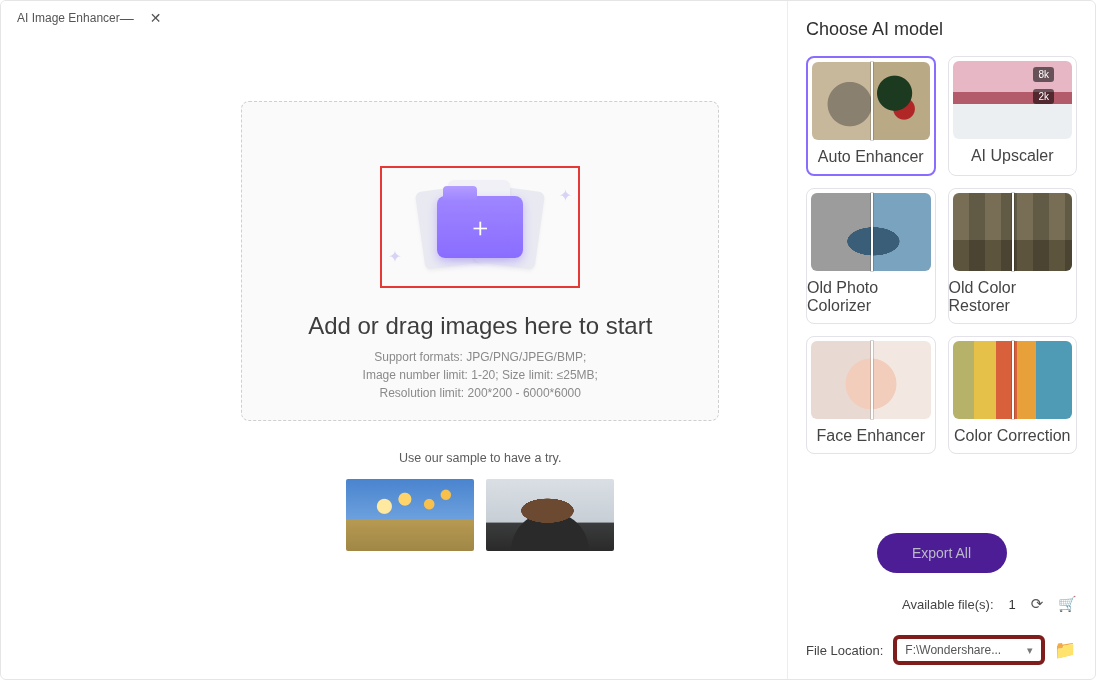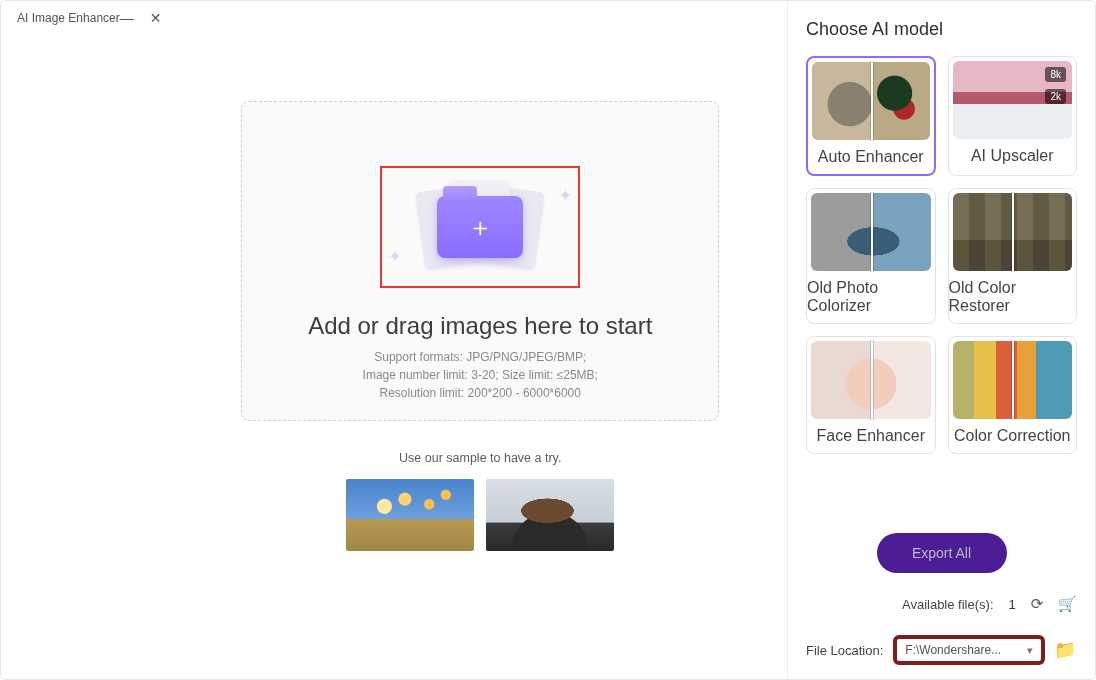--- a/index.html
+++ b/index.html
@@ -118,21 +118,21 @@
       radial-gradient(circle at 70% 40%, #1c3a1f 18%, transparent 19%),
       radial-gradient(circle at 78% 60%, #b12727 10%, transparent 11%),
       linear-gradient(90deg,#c7b89c 0 50%, #b9a985 50% 100%);
   }
   .th-upscaler{
     background:
       linear-gradient(180deg,#e7b7c6 0 40%, #b35a6b 40% 55%, #eceff2 55% 100%);
   }
   .th-upscaler .badge{
     position:absolute; background:rgba(0,0,0,.55); color:#fff;
-    font-size:10px; padding:2px 5px; border-radius:3px; right:6px;
+    font-size:10px; padding:2px 5px; border-radius:3px; right:18px;
   }
   .th-upscaler .badge.b2k{ top:28px;}
   .th-upscaler .badge.b8k{ top:6px;}
   .th-colorizer{
     background:
       radial-gradient(ellipse 36% 30% at 52% 62%, #3b5e78 60%, transparent 61%),
       linear-gradient(90deg,#9c9c9c 0 50%, #7aa3bf 50% 100%),
       linear-gradient(180deg,#bdbdbd 0 60%, #8a8a8a 60% 100%);
   }
   .th-restorer{
@@ -205,21 +205,21 @@
             <span class="sparkle s1">✦</span>
             <span class="sparkle s2">✦</span>
             <div class="folder">
               <span class="plus">＋</span>
             </div>
           </div>
         </div>
         <div class="drop-headline">Add or drag images here to start</div>
         <div class="drop-sub">
           <div>Support formats: JPG/PNG/JPEG/BMP;</div>
-          <div>Image number limit: 3-20; Size limit: ≤25MB;</div>
+          <div>Image number limit: 1-20; Size limit: ≤25MB;</div>
           <div>Resolution limit: 200*200 - 6000*6000</div>
         </div>
       </div>
 
       <div class="sample-label">Use our sample to have a try.</div>
       <div class="samples">
         <div class="sample sample-balloons"></div>
         <div class="sample sample-hat"></div>
       </div>
 

